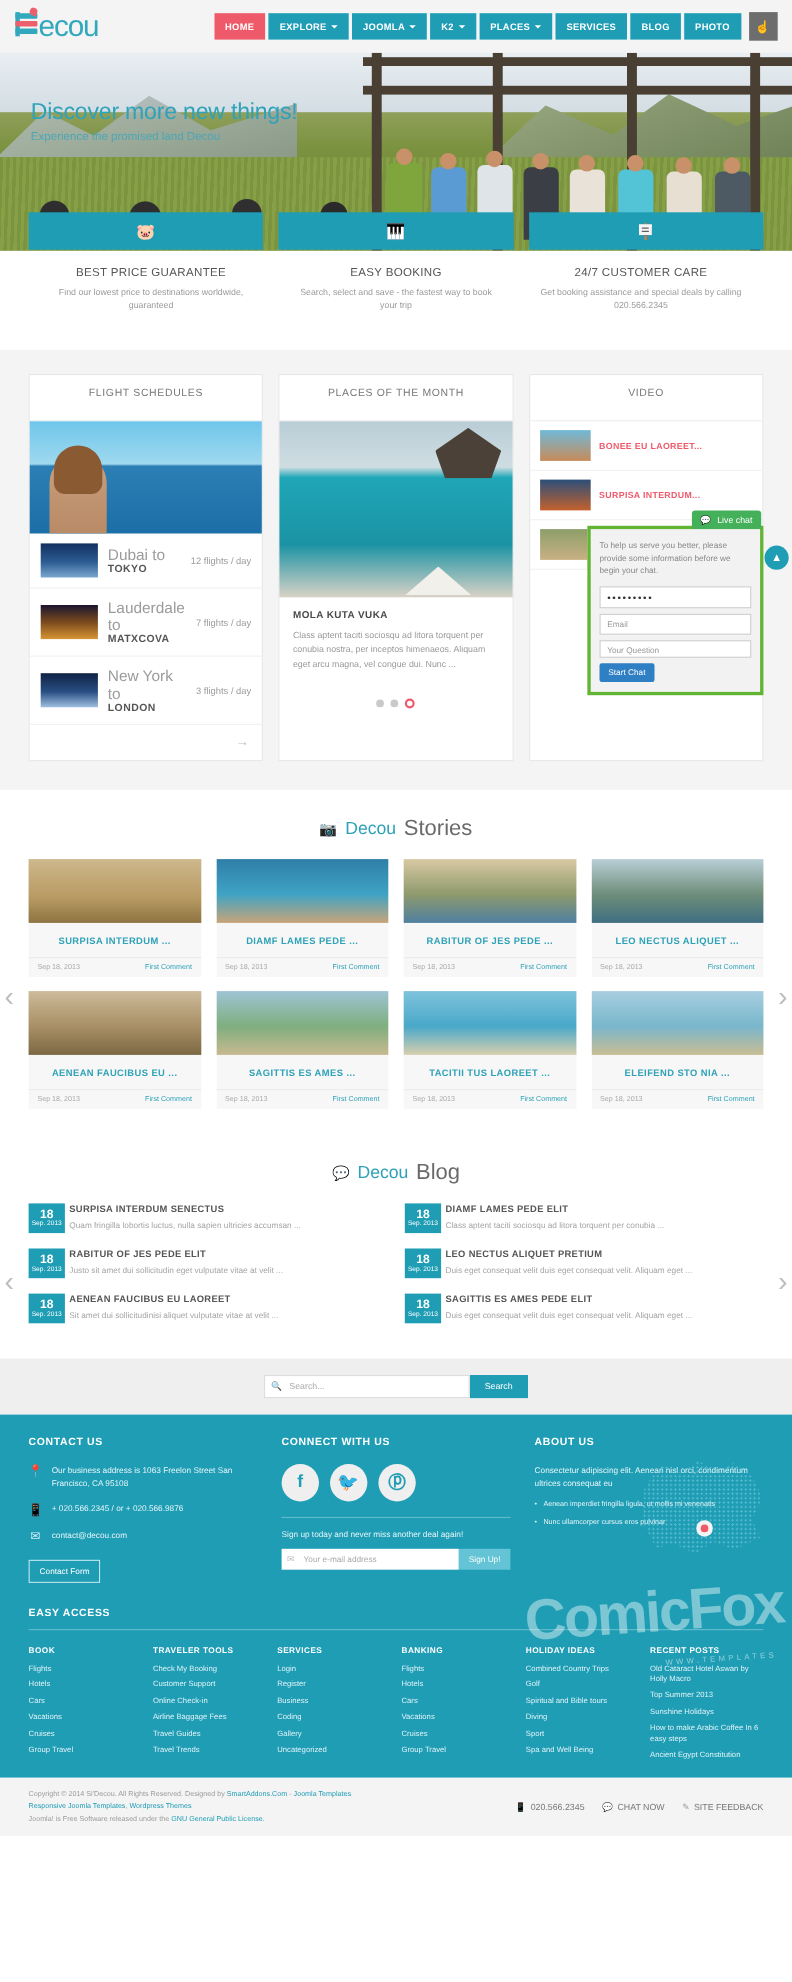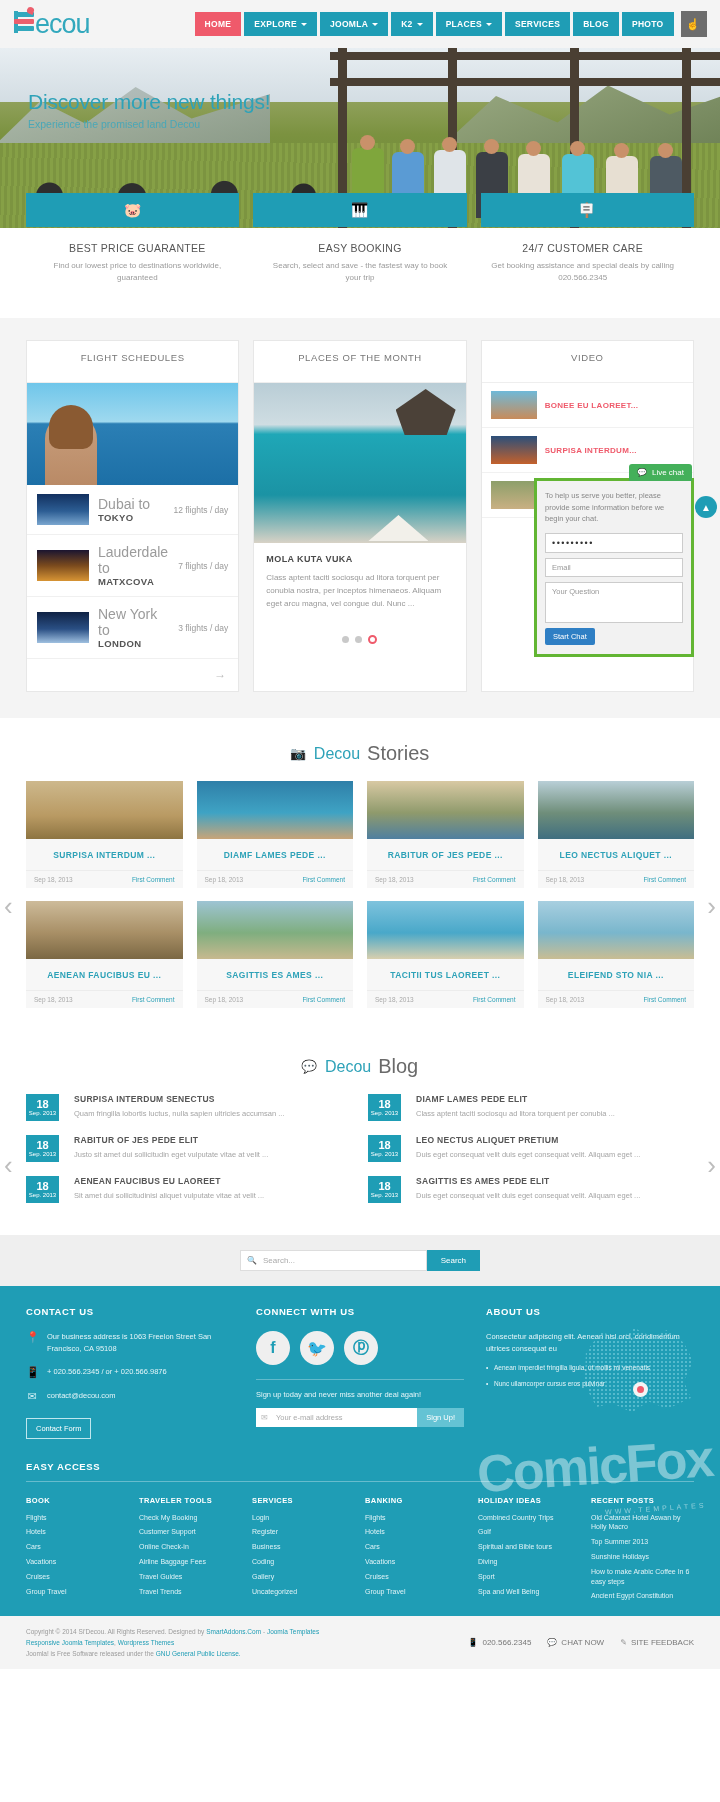--- a/index.html
+++ b/index.html
@@ -104,42 +104,42 @@
   .v1 { background: linear-gradient(180deg,#6fb9d8,#c88b5a); }
   .v2 { background: linear-gradient(180deg,#2b4f7a,#c4612c); }
   .v3 { background: linear-gradient(180deg,#8d9f6a,#c9b083); }
   .vtitle { font-size: 8px; font-weight: bold; color: #ef5a6b; letter-spacing: .3px; }
   
   .livechat { position: absolute; right: 28px; top: 146px; background: #44b05a; color: #fff; font-size: 8px; padding: 4px 8px; border-radius: 3px 3px 0 0; display: flex; gap: 5px; align-items: center; z-index: 12; }
   .chatbox { position: absolute; right: 26px; top: 160px; width: 160px; border: 3px solid #62b533; background: #f2f2f2; padding: 9px 8px; z-index: 11; }
   .chatbox p { font-size: 7.5px; color: #888; line-height: 1.55; margin-bottom: 8px; }
   .chatbox .fld { background: #fff; border: 1px solid #ccc; font-size: 7.5px; color: #999; padding: 4px 6px; margin-bottom: 5px; }
   .chatbox .fld.pw { color: #333; letter-spacing: 1.5px; font-size: 9px; }
-  .chatbox .fld.ta { height: 41px; }
+  .chatbox .fld.ta { height: 16px; }
   .chatbtn { background: #2f7fc4; color: #fff; font-size: 7.5px; padding: 4px 8px; display: inline-block; border-radius: 2px; }
   .scrolltop { position: absolute; right: 3px; top: 178px; width: 22px; height: 22px; border-radius: 50%; background: #1f9db5; color: #fff; display: flex; align-items: center; justify-content: center; font-size: 10px; z-index: 13; }
   
   .sectitle { text-align: center; padding: 24px 0 16px; display: flex; align-items: center; justify-content: center; gap: 7px; }
   .sectitle .ic { color: #2ea2b8; font-size: 13px; }
   .sectitle .a { color: #2ea2b8; font-size: 16px; font-weight: 300; }
   .sectitle .b { color: #6a6a6a; font-size: 20px; font-weight: 300; }
   
   .stories { padding: 0 26px 10px; position: relative; }
   .srow { display: flex; gap: 14px; margin-bottom: 13px; }
   .scard { flex: 1; background: #f7f7f7; }
   .sthumb { height: 58px; }
   .scard h5 { text-align: center; font-size: 8.5px; color: #2ea2b8; letter-spacing: .4px; padding: 11px 4px 10px; font-weight: bold; }
   .smeta { display: flex; justify-content: space-between; border-top: 1px solid #ececec; padding: 5px 8px; font-size: 6.5px; color: #a9a9a9; }
   .smeta .cm { color: #2ea2b8; }
   .arrowL, .arrowR { position: absolute; top: 50%; transform: translateY(-50%); color: #bdbdbd; font-size: 26px; font-weight: 100; }
   .arrowL { left: 4px; } .arrowR { right: 4px; }
   
   .blog { padding: 0 26px 18px; position: relative; }
   .brow { display: flex; gap: 16px; margin-bottom: 14px; }
-  .bitem { flex: 1; display: flex; gap: 15px; }
+  .bitem { flex: 1; display: flex; gap: 4px; }
   .bdate { width: 33px; flex: none; background: #1f9db5; color: #fff; text-align: center; padding: 4px 0 5px; }
   .bdate .d { font-size: 11px; font-weight: bold; line-height: 1.1; }
   .bdate .m { font-size: 6px; }
   .bbody h5 { font-size: 8.5px; color: #555; letter-spacing: .3px; margin-bottom: 4px; }
   .bbody p { font-size: 7.5px; color: #a5a5a5; line-height: 1.5; }
   
   .searchwrap { background: #efefef; padding: 15px 0; display: flex; justify-content: center; }
   .searchbox { display: flex; width: 240px; }
   .searchbox .inp { flex: 1; background: #fff; border: 1px solid #ddd; padding: 5px 8px 5px 22px; font-size: 8px; color: #aaa; position: relative; }
   .searchbox .si { position: absolute; left: 6px; top: 5px; font-size: 8px; color: #2ea2b8; }

